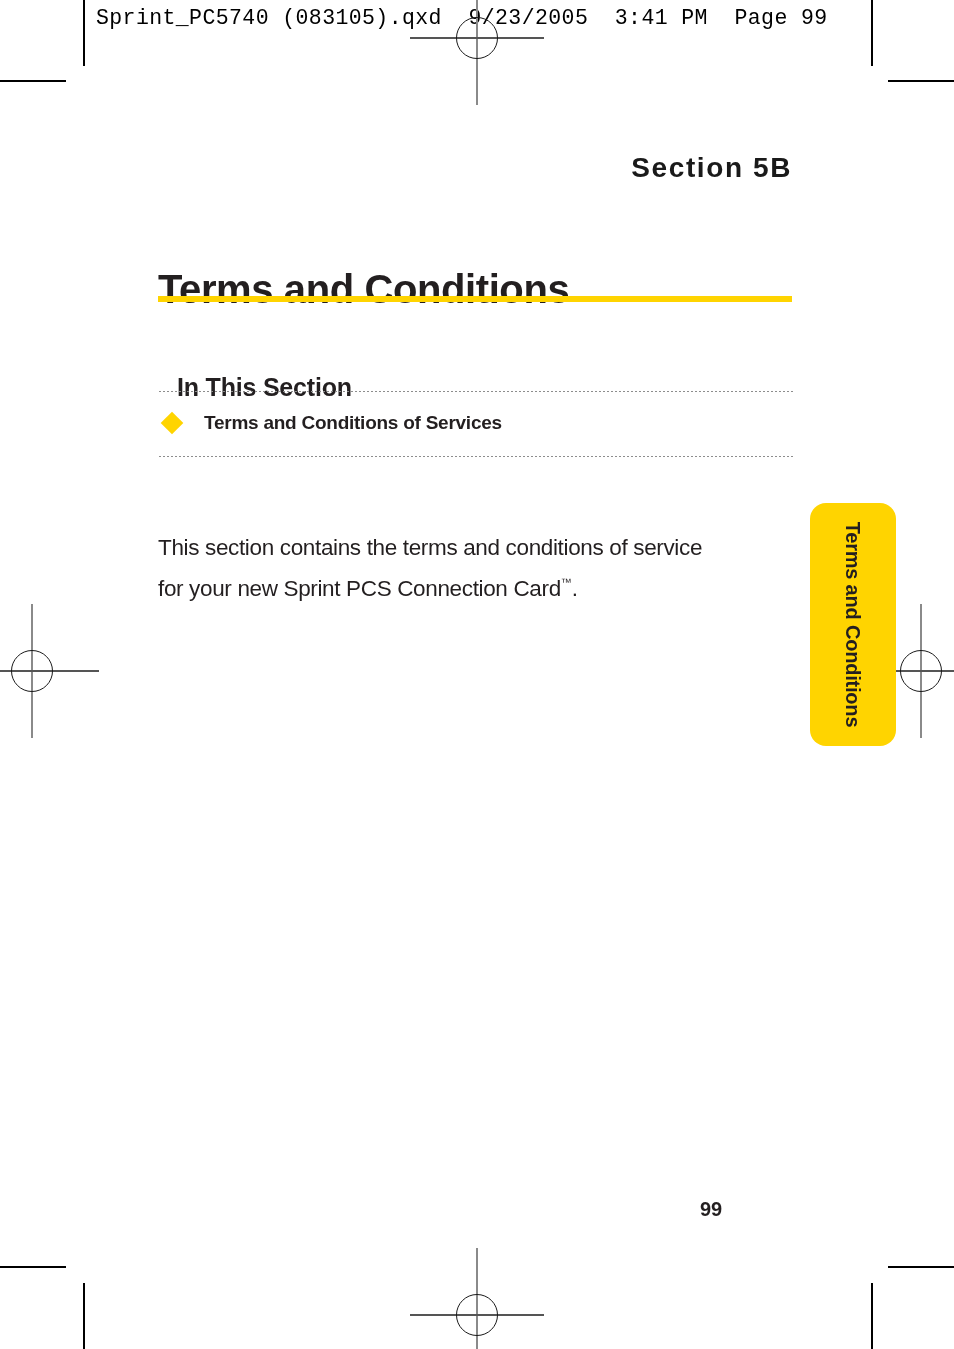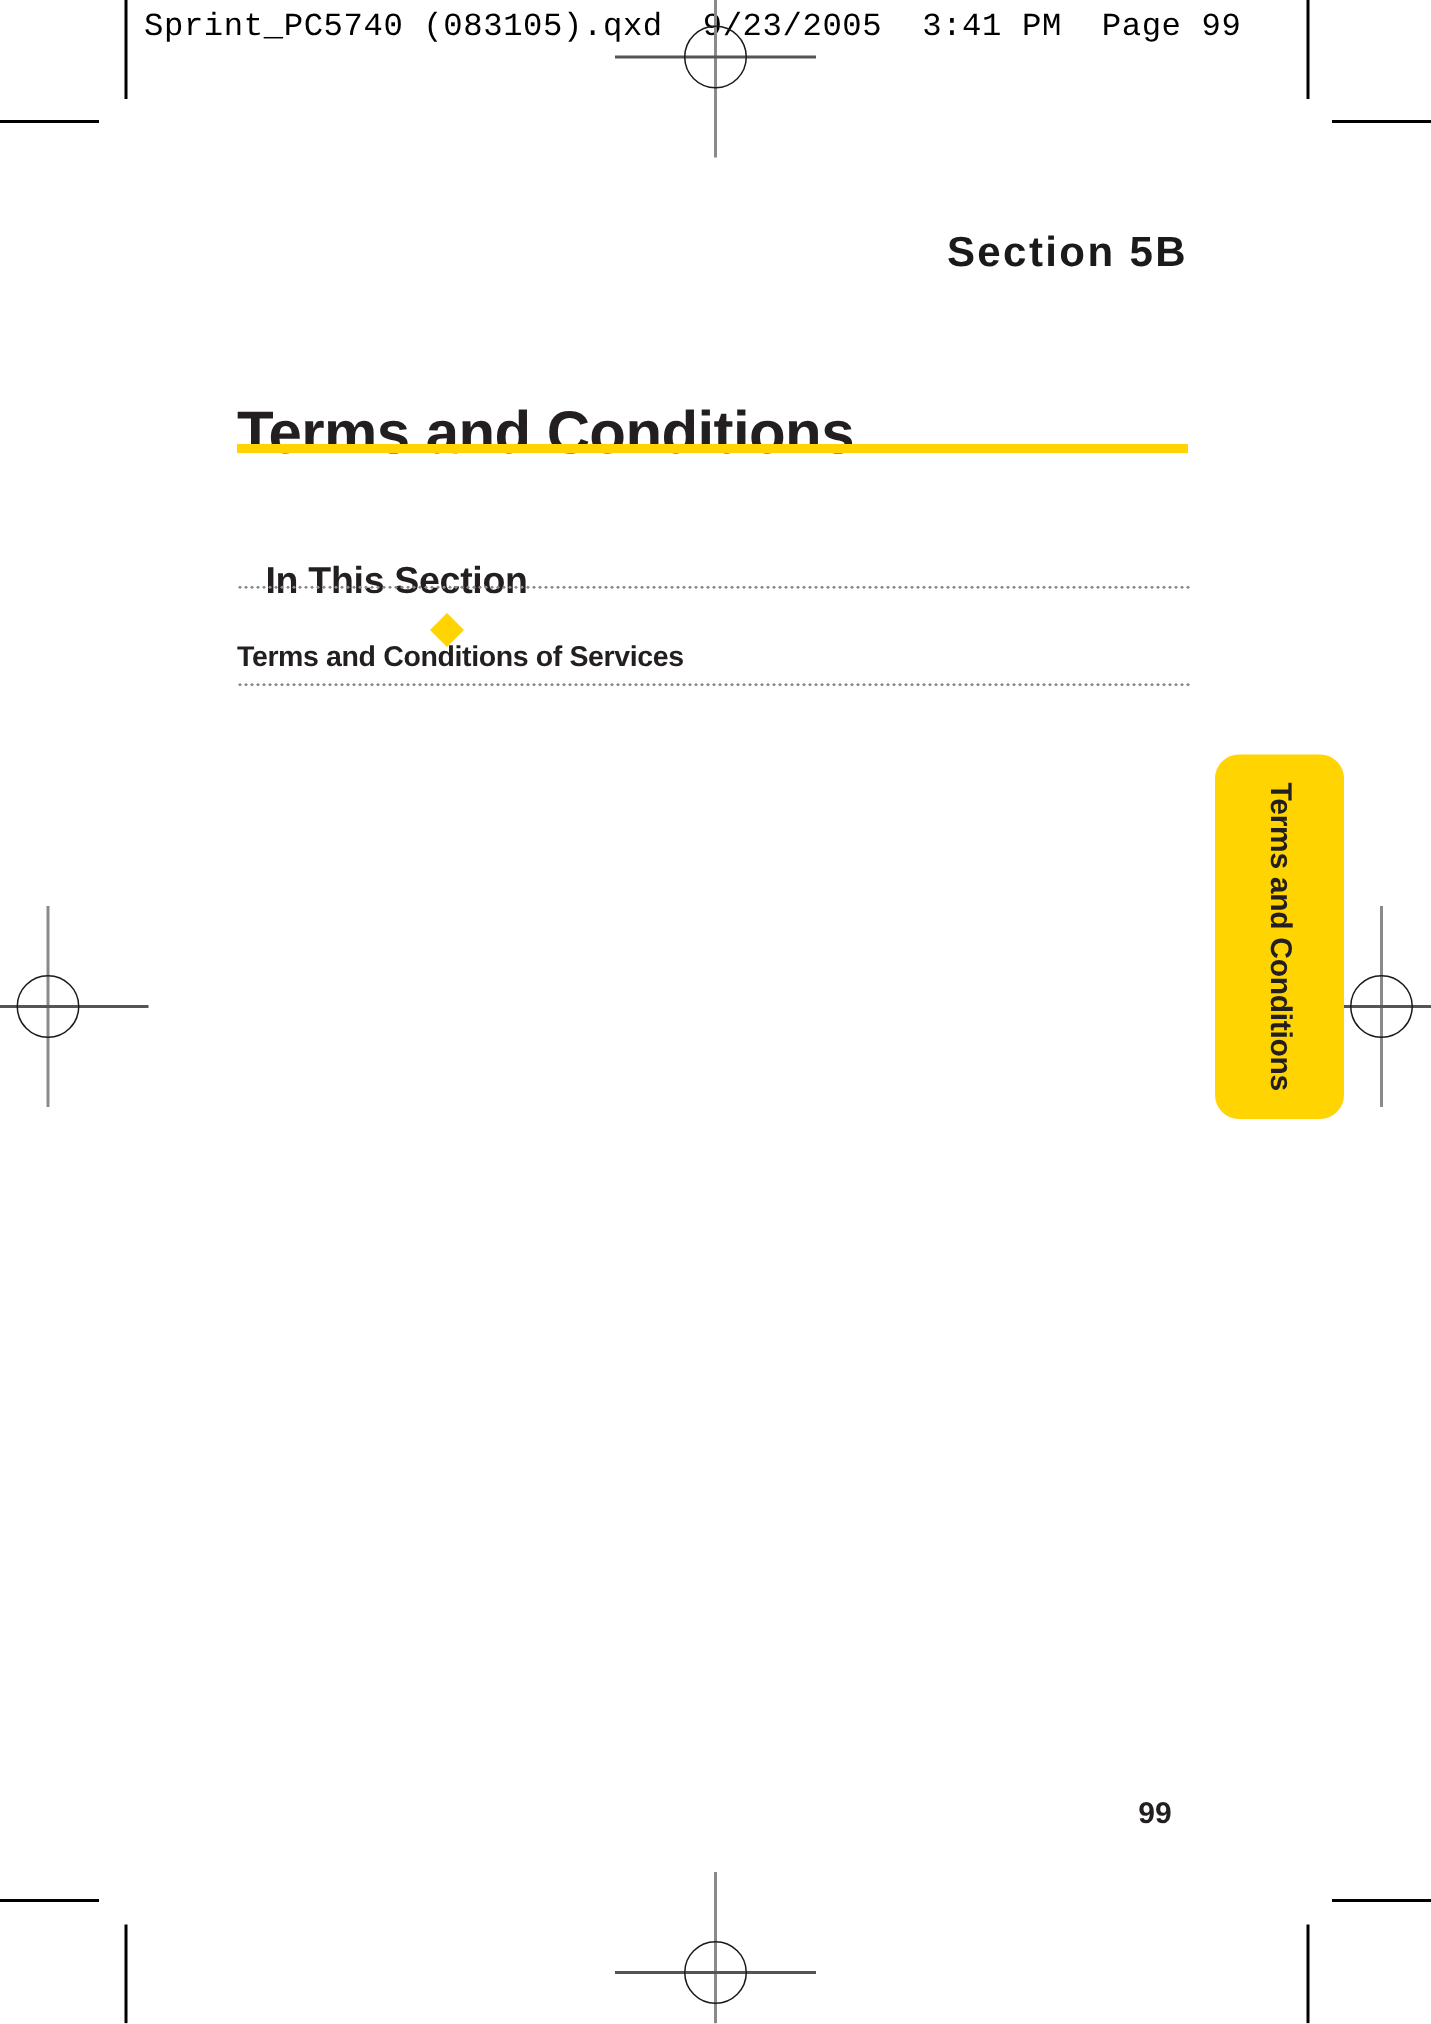--- a/index.html
+++ b/index.html
@@ -138,21 +138,20 @@
   .dotted-rule.top { top: 390px; }
   .dotted-rule.bottom { top: 455px; }
 
   .toc-row {
     position: absolute;
     left: 158px;
     top: 412px;
     display: flex;
     align-items: center;
     gap: 0;
-    flex-direction: column;
   }
   .toc-bullet {
     width: 16px;
     height: 16px;
     background: #ffd400;
     transform: rotate(45deg);
     flex: 0 0 auto;
     margin-right: 24px;
     margin-left: 6px;
   }
@@ -217,21 +216,21 @@
     font-weight: bold;
     color: #231f20;
     letter-spacing: -0.2px;
     white-space: nowrap;
   }
   .footer-page {
     position: absolute;
     left: 700px;
     top: 1198px;
     width: 140px;
-    text-align: center;
+    text-align: left;
     font-size: 20px;
     font-weight: bold;
     color: #231f20;
   }
 </style>
 </head>
 <body>
 
 <div id="page">
 
@@ -284,20 +283,21 @@
 
     <div class="dotted-rule top"></div>
 
     <div class="toc-row">
       <span class="toc-bullet"></span>
       <span class="toc-label">Terms and Conditions of Services</span>
     </div>
 
     <div class="dotted-rule bottom"></div>
 
+    <p class="intro"><span>This section contains the terms and conditions of service</span><br><span>for your new Sprint PCS Connection Card</span><span class="tm">™</span><span>.</span></p>
 
     <div class="side-tab">
       <div class="side-tab-label">Terms and Conditions</div>
     </div>
 
     <div class="footer-page">99</div>
 
   </div>
 </div>
 

